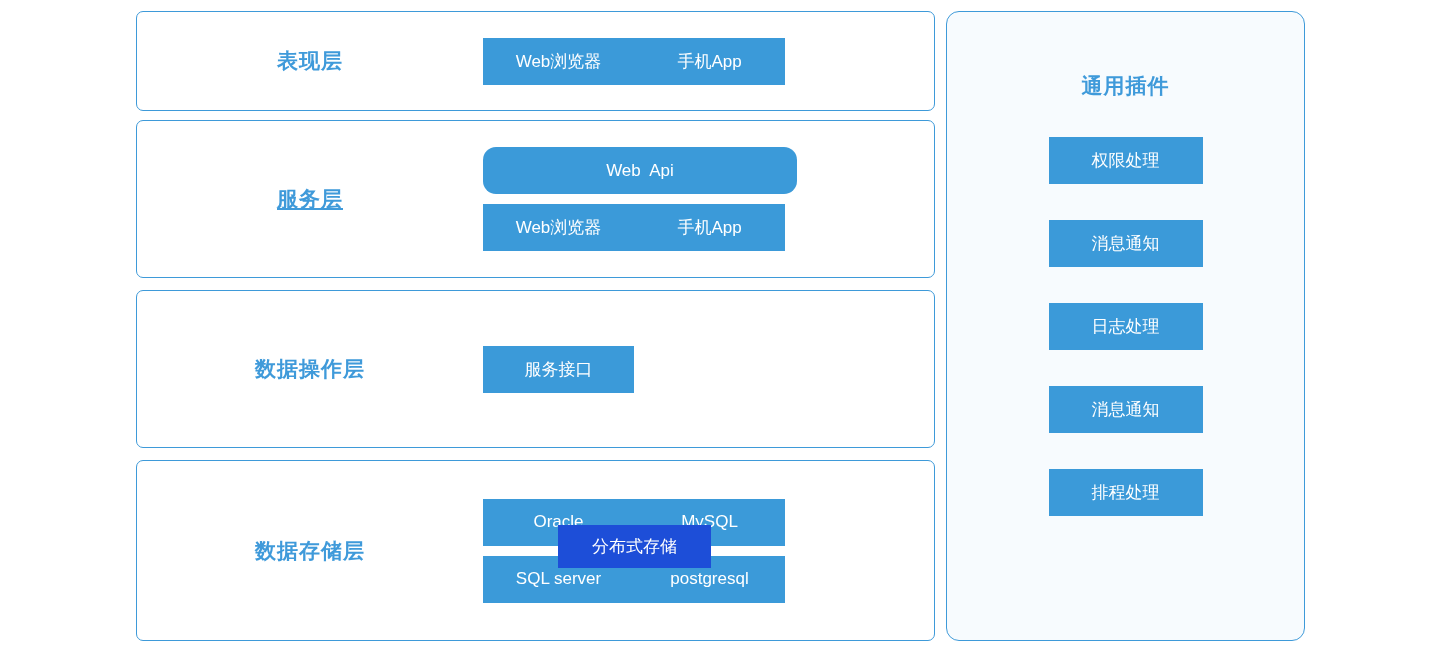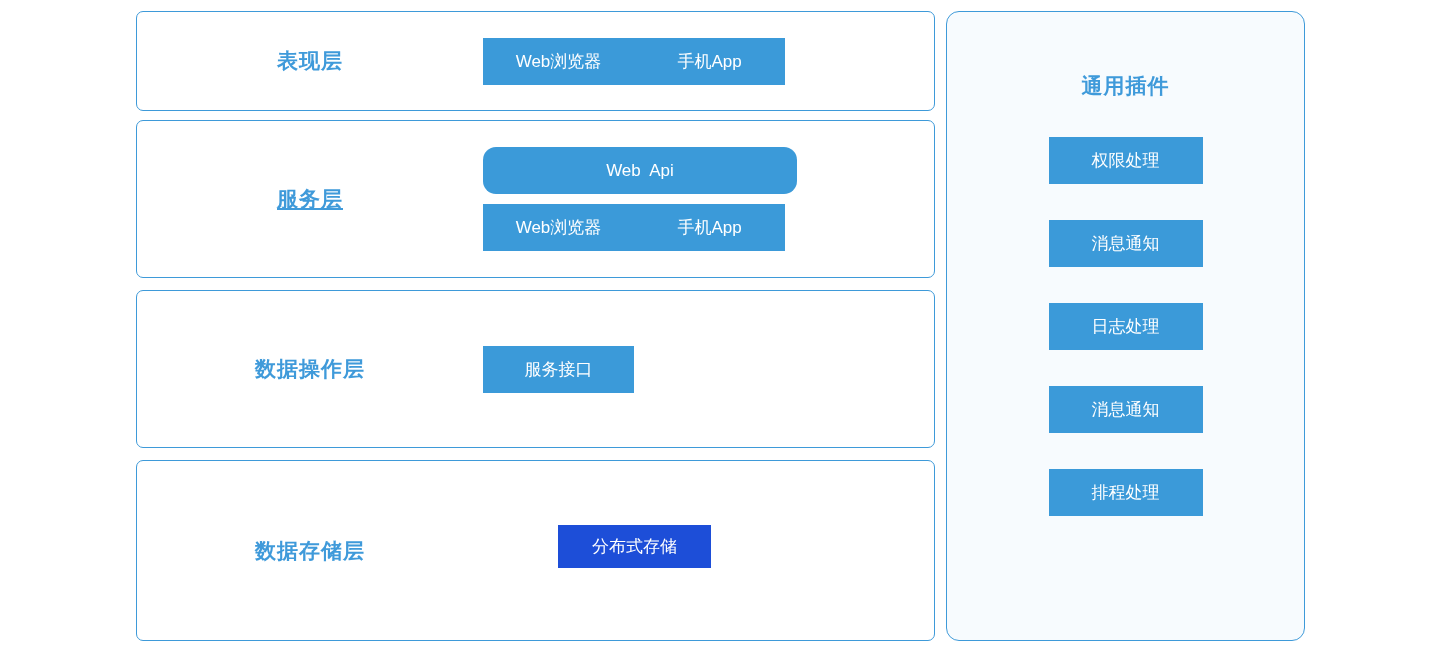--- a/index.html
+++ b/index.html
@@ -170,20 +170,30 @@
       <div class="layer-panel" style="top: 290px; height: 158px;">
         <div class="layer-title" style="top: calc(50% - 14px);">数据操作层</div>
         <div class="layer-boxes">
           <div class="box-row">
             <div class="blue-box w-half">服务接口</div>
           </div>
         </div>
       </div>
       <div class="layer-panel" style="top: 460px; height: 181px;">
         <div class="layer-title" style="top: calc(50% - 14px);">数据存储层</div>
+        <div class="layer-boxes">
+          <div class="box-row">
+            <div class="blue-box w-half">Oracle</div>
+            <div class="blue-box w-half">MySQL</div>
+          </div>
+          <div class="box-row">
+            <div class="blue-box w-half">SQL server</div>
+            <div class="blue-box w-half">postgresql</div>
+          </div>
+        </div>
       </div>
     </div>
 
   <div class="orange-overlay">分布式存储</div>
 
   <div id="plugin-panel">
     <div id="plugin-title">通用插件</div>
     <div id="plugin-list">
         <div class="plugin-box">权限处理</div>
         <div class="plugin-box">消息通知</div>

